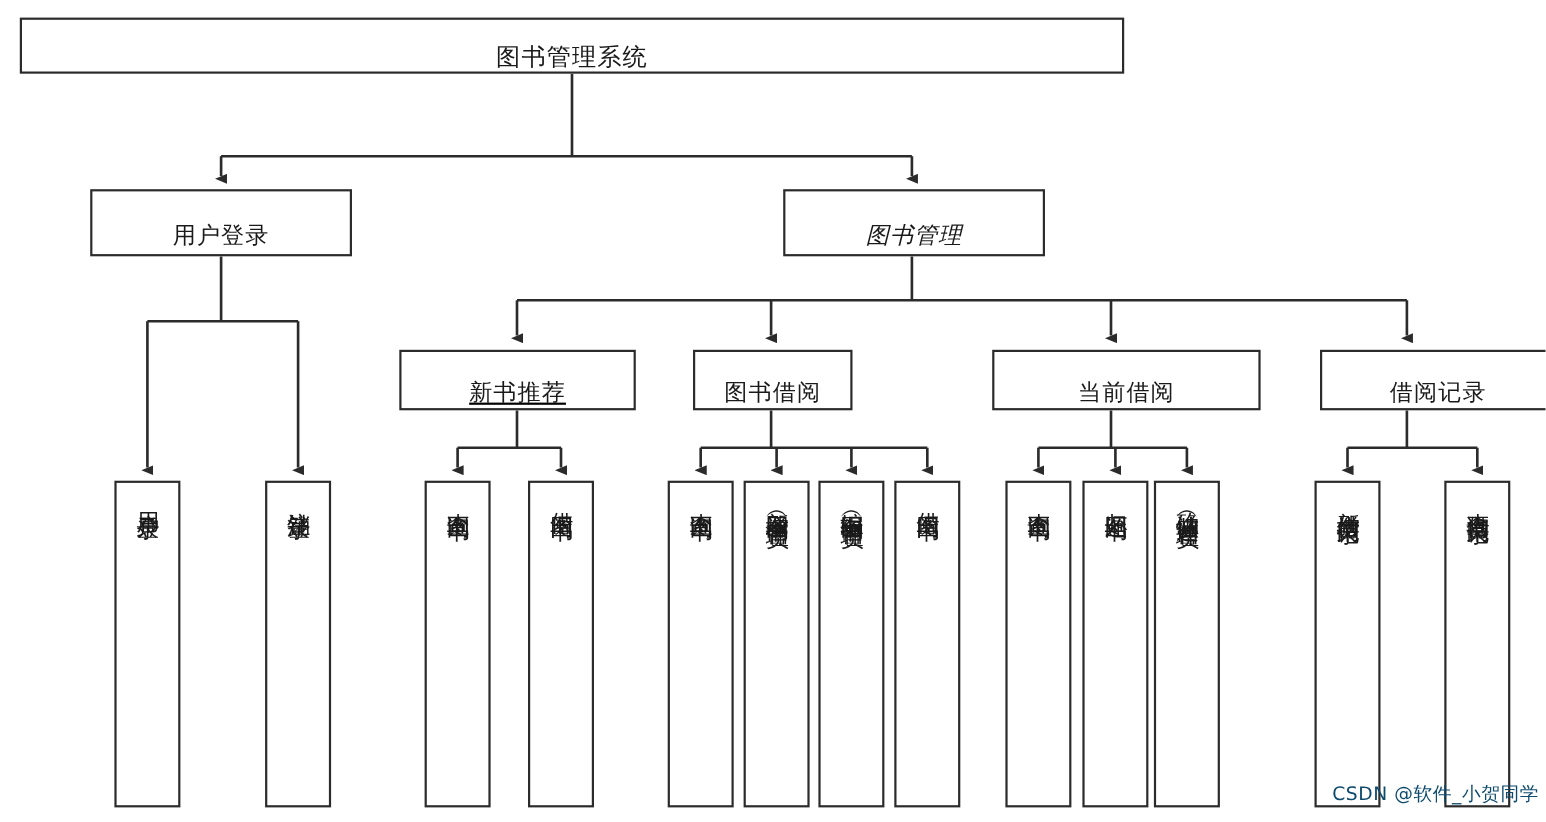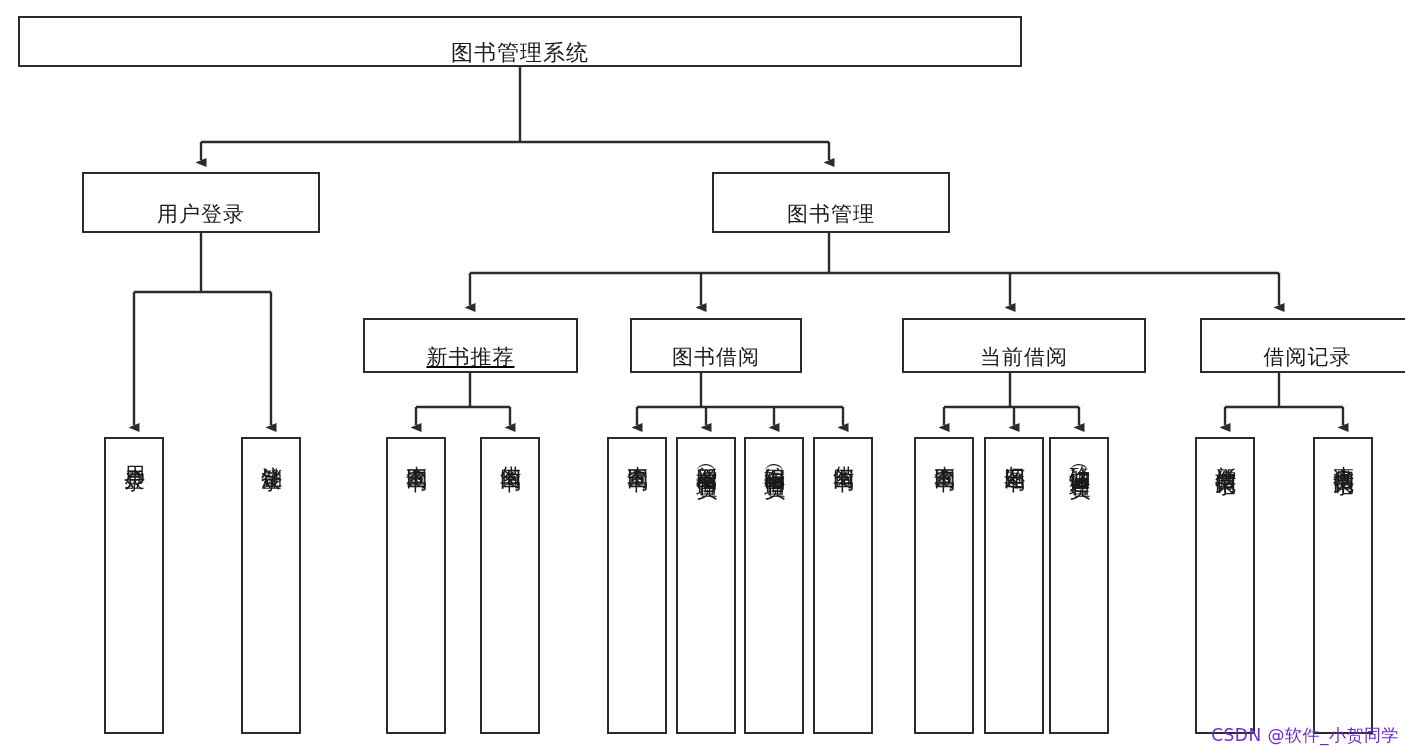--- a/index.html
+++ b/index.html
@@ -20,22 +20,22 @@
   }
   .h .node-label{font-size:21px;letter-spacing:1px;margin-top:24px;}
   .root .node-label{font-size:22px;letter-spacing:1px;}
   .v{align-items:flex-start;padding-top:10px;}
   .v .node-label{
     writing-mode:vertical-rl;text-orientation:upright;
     font-size:21px;line-height:1.30;letter-spacing:2px;
     margin:0 auto;
   }
   #watermark{
-    position:absolute;right:6px;bottom:0;
-    font-size:17px;color:#6d28d9;letter-spacing:.5px;
+    position:absolute;right:6px;bottom:14px;
+    font-size:17px;color:#0c4a6e;letter-spacing:.5px;
     white-space:nowrap;pointer-events:none;
   }
 </style>
 </head>
 <body>
 
 <div id="stage">
 
   <svg id="wires" viewBox="0 0 1405 747">
     <defs>
@@ -87,28 +87,28 @@
     </g>
   </svg>
 
   <div class="node root h" style="left:18px;top:16px;width:1004px;height:51px;">
     <span class="node-label">图书管理系统</span>
   </div>
 
   <div class="node h" style="left:82px;top:172px;width:238px;height:61px;">
     <span class="node-label">用户登录</span>
   </div>
-  <div class="node h" style="left:712px;top:172px;width:238px;height:61px;">
+  <div class="node h" style="left:712px;top:172px;width:238px;height:61px;font-style:italic;">
     <span class="node-label">图书管理</span>
   </div>
 
   <div class="node h" style="left:363px;top:318px;width:215px;height:55px;text-decoration:underline;">
     <span class="node-label">新书推荐</span>
   </div>
-  <div class="node h" style="left:630px;top:318px;width:172px;height:55px;">
+  <div class="node h" style="left:630px;top:318px;width:145px;height:55px;">
     <span class="node-label">图书借阅</span>
   </div>
   <div class="node h" style="left:902px;top:318px;width:244px;height:55px;">
     <span class="node-label">当前借阅</span>
   </div>
   <div class="node h" style="left:1200px;top:318px;width:215px;height:55px;">
     <span class="node-label">借阅记录</span>
   </div>
 
   <div class="node v" style="left:104px;top:437px;width:60px;height:297px;">

